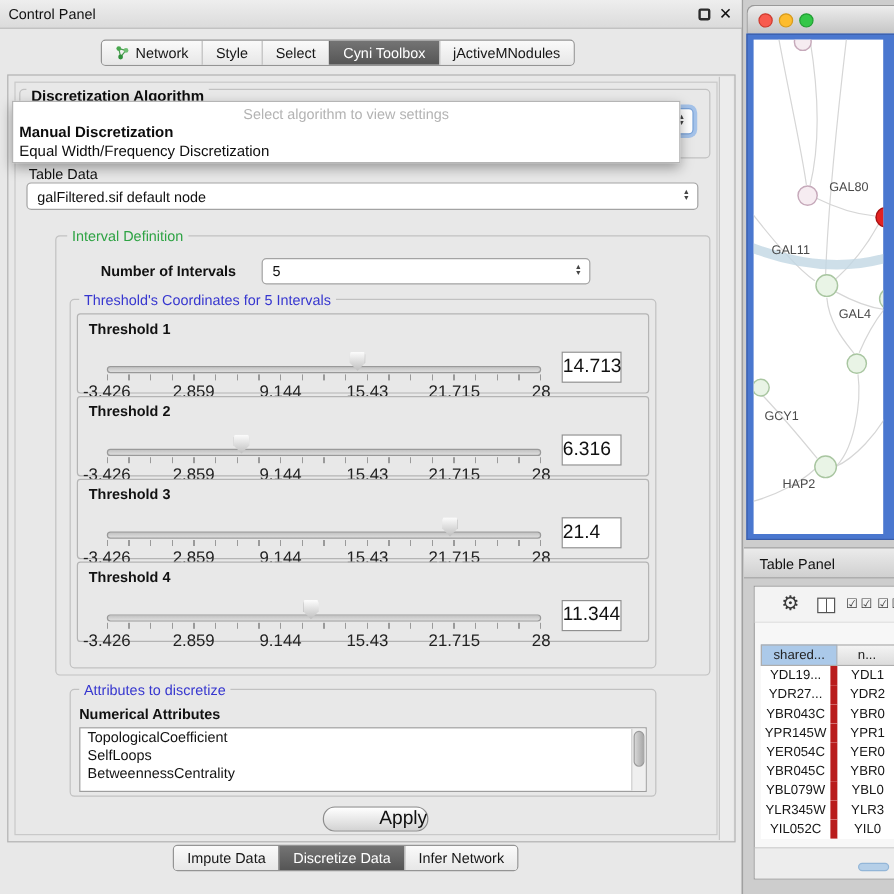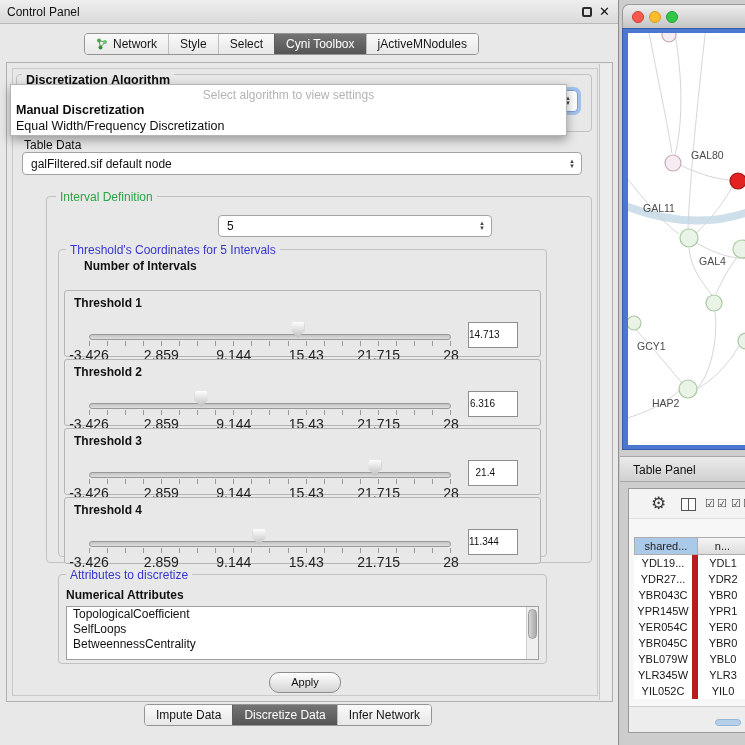--- a/index.html
+++ b/index.html
@@ -41,49 +41,49 @@
   .algo-popup{position:absolute;left:10px;top:84px;width:557px;height:52px;background:#fff;border:1px solid #b5b5b5;box-shadow:0 4px 10px rgba(0,0,0,0.35);z-index:20;}
   .popup-placeholder{position:absolute;left:0;right:0;top:3px;text-align:center;color:#b3b3b3;font-size:12px;}
   .popup-item{position:absolute;left:5px;font-size:12.5px;color:#0d0d0d;white-space:nowrap;}
   .popup-item.b{font-weight:bold;top:18px;}
   .popup-item.r{top:34px;}
 
   .plain-label{position:absolute;font-size:12px;color:#111;white-space:nowrap;}
   .bold-label{position:absolute;font-size:12px;font-weight:bold;color:#111;white-space:nowrap;}
 
   
-  #thr-rows{position:absolute;left:64px;top:261px;width:477px;margin-top:29px;}
+  #thr-rows{position:absolute;left:64px;top:261px;width:477px;}
   .thr-panel{position:relative;width:477px;height:67px;margin-bottom:2px;border:1px solid #b4b4b4;border-radius:3px;background:#e8e8e8;}
   .thr-label{position:absolute;left:9px;top:5px;font-size:12px;font-weight:bold;color:#111;}
   .thr-slider{position:absolute;left:24px;top:26px;width:362px;height:40px;}
   .thr-track{position:absolute;left:0;right:0;top:17px;height:6px;background:linear-gradient(#c3c3c3,#dedede);border:1px solid #999;border-radius:3px;}
   .thr-ticks{position:absolute;left:0;right:0;top:24px;height:5px;background:repeating-linear-gradient(to right,#9a9a9a 0 1px,transparent 1px 18.05px);}
   .thr-scale{position:absolute;left:0;right:0;top:30px;height:11px;font-size:14px;color:#222;}
   .thr-scale span{position:absolute;transform:translateX(-50%);white-space:nowrap;}
   .thr-thumb{position:absolute;top:5px;width:13px;height:16px;background:linear-gradient(#fdfdfd,#bfbfbf);clip-path:polygon(8% 0,92% 0,100% 16%,100% 58%,50% 100%,0 58%,0 16%);filter:drop-shadow(0 1px 1px rgba(0,0,0,0.45));}
-  .thr-value{position:absolute;left:403px;top:31px;width:50px;height:26px;background:#fff;border:1px solid #8f8f8f;font-size:10px;color:#111;text-align:right;line-height:24px;padding-right:22px;}
+  .thr-value{position:absolute;left:403px;top:31px;width:50px;height:26px;background:#fff;border:1px solid #8f8f8f;font-size:16px;color:#111;text-align:right;line-height:24px;padding-right:22px;}
 
   
   .attr-listbox{position:absolute;left:66px;top:606px;width:473px;height:54px;background:#fff;border:1px solid #9e9e9e;overflow:hidden;}
   .attr-item{font-size:12px;line-height:15px;padding-left:6px;color:#111;white-space:nowrap;}
   .attr-scroll{position:absolute;right:0;top:0;bottom:0;width:12px;background:#efefef;border-left:1px solid #cfcfcf;}
   .attr-thumb{position:absolute;left:1px;right:1px;top:2px;height:30px;border-radius:5px;background:linear-gradient(90deg,#d6d6d6,#a9a9a9);border:1px solid #9a9a9a;}
 
-  .apply-btn{position:absolute;left:269px;top:672px;width:72px;height:21px;border:1px solid #8d8d8d;border-radius:10px;background:linear-gradient(#ffffff,#d3d3d3);font-size:11px;color:#111;text-align:center;line-height:19px;}
+  .apply-btn{position:absolute;left:269px;top:672px;width:88px;height:21px;border:1px solid #8d8d8d;border-radius:10px;background:linear-gradient(#ffffff,#d3d3d3);font-size:16px;color:#111;text-align:right;line-height:19px;}
 
   
   .right-region{position:absolute;left:620px;top:0;width:125px;height:745px;background:#cdcdcd;}
   .net-window{position:absolute;left:2px;top:4px;width:130px;height:446px;}
   .nw-titlebar{position:absolute;left:0;top:0;right:0;height:24px;background:linear-gradient(#ededed,#c5c5c5);border:1px solid #999;border-bottom:none;border-radius:7px 0 0 0;}
   .tl{position:absolute;top:6px;width:12px;height:12px;border-radius:50%;}
   .tl.red{left:9px;background:#f85a4e;border:1px solid #ce3a2e;}
   .tl.yellow{left:26px;background:#fdbc2e;border:1px solid #d79b1c;}
   .tl.green{left:43px;background:#33c748;border:1px solid #219e33;}
   .nw-frame{position:absolute;left:0;top:24px;right:0;height:422px;background:#4a77cf;border:1px solid #3a5da8;}
-  .nw-canvas{position:absolute;left:5px;top:4px;width:118px;height:412px;background:#fff;overflow:hidden;}
+  .nw-canvas{position:absolute;left:5px;top:4px;width:108px;height:412px;background:#fff;overflow:hidden;}
   .net-svg text{font-family:"Liberation Sans","DejaVu Sans",sans-serif;font-size:10.5px;fill:#4a4a4a;}
 
   .tp-bar{position:absolute;left:0;top:456px;width:125px;height:26px;background:linear-gradient(#ebebeb,#d0d0d0);border-top:1px solid #a6a6a6;border-bottom:1px solid #a6a6a6;}
   .tp-title{position:absolute;left:13px;top:6px;font-size:12px;color:#111;}
 
   .table-window{position:absolute;left:8px;top:488px;width:120px;height:245px;background:#f7f7f7;border:1px solid #999;}
   .tw-toolbar{position:absolute;left:0;top:0;right:0;height:30px;background:#f3f3f3;border-bottom:1px solid #e0e0e0;}
   .gear{position:absolute;left:22px;top:4px;font-size:17px;color:#3a3a3a;}
   .cols-icon{position:absolute;left:52px;top:9px;width:15px;height:13px;border:1px solid #555;background:linear-gradient(90deg,#fff 0 6px,#555 6px 7px,#fff 7px);}
   .chk{position:absolute;top:8px;font-size:11px;color:#3a3a3a;}
@@ -163,21 +163,21 @@
       <span>galFiltered.sif default node</span>
       <span class="stepper">
           <span>▲</span>
           <span>▼</span>
         </span>
     </div>
 
     <div class="groupbox" style="left:46px;top:196px;width:546px;height:367px;"></div>
     <span class="group-title gt-green" style="left:56px;top:190px;">Interval Definition</span>
 
-    <span class="bold-label" style="left:84px;top:219px;margin-top:40px;">Number of Intervals</span>
+    <span class="bold-label" style="left:84px;top:219px;">Number of Intervals</span>
     <div class="combo" style="left:218px;top:215px;width:274px;height:22px;">
       <span>5</span>
       <span class="stepper">
           <span>▲</span>
           <span>▼</span>
         </span>
     </div>
 
     <div class="groupbox" style="left:58px;top:249px;width:489px;height:308px;"></div>
     <span class="group-title gt-blue" style="left:66px;top:243px;">Threshold's Coordinates for 5 Intervals</span>

